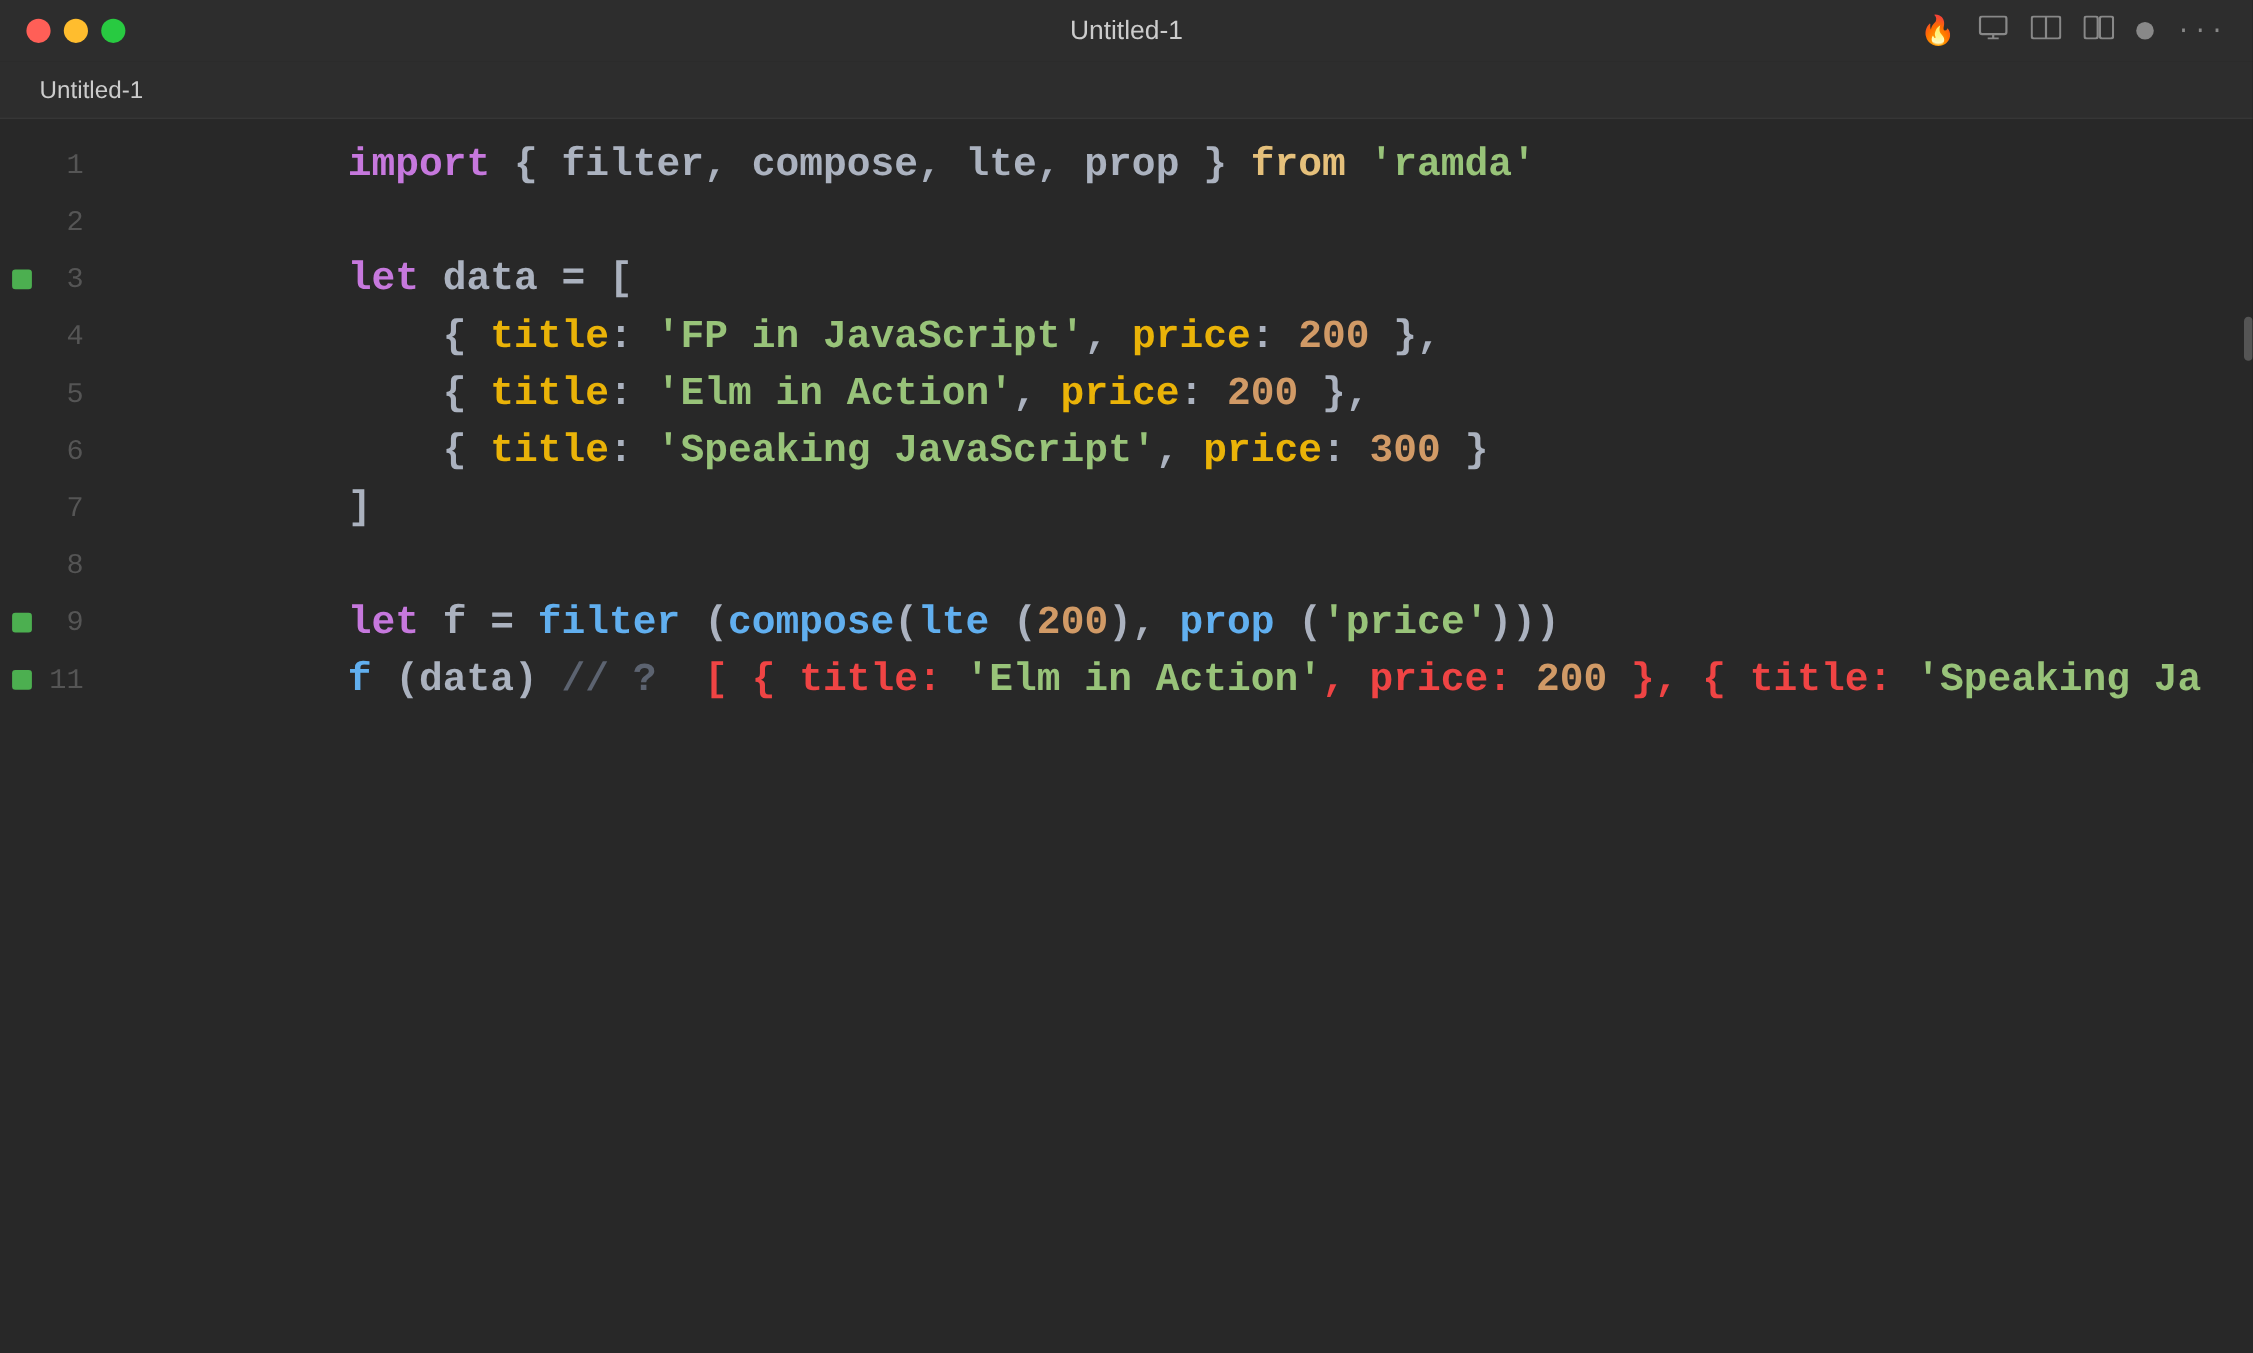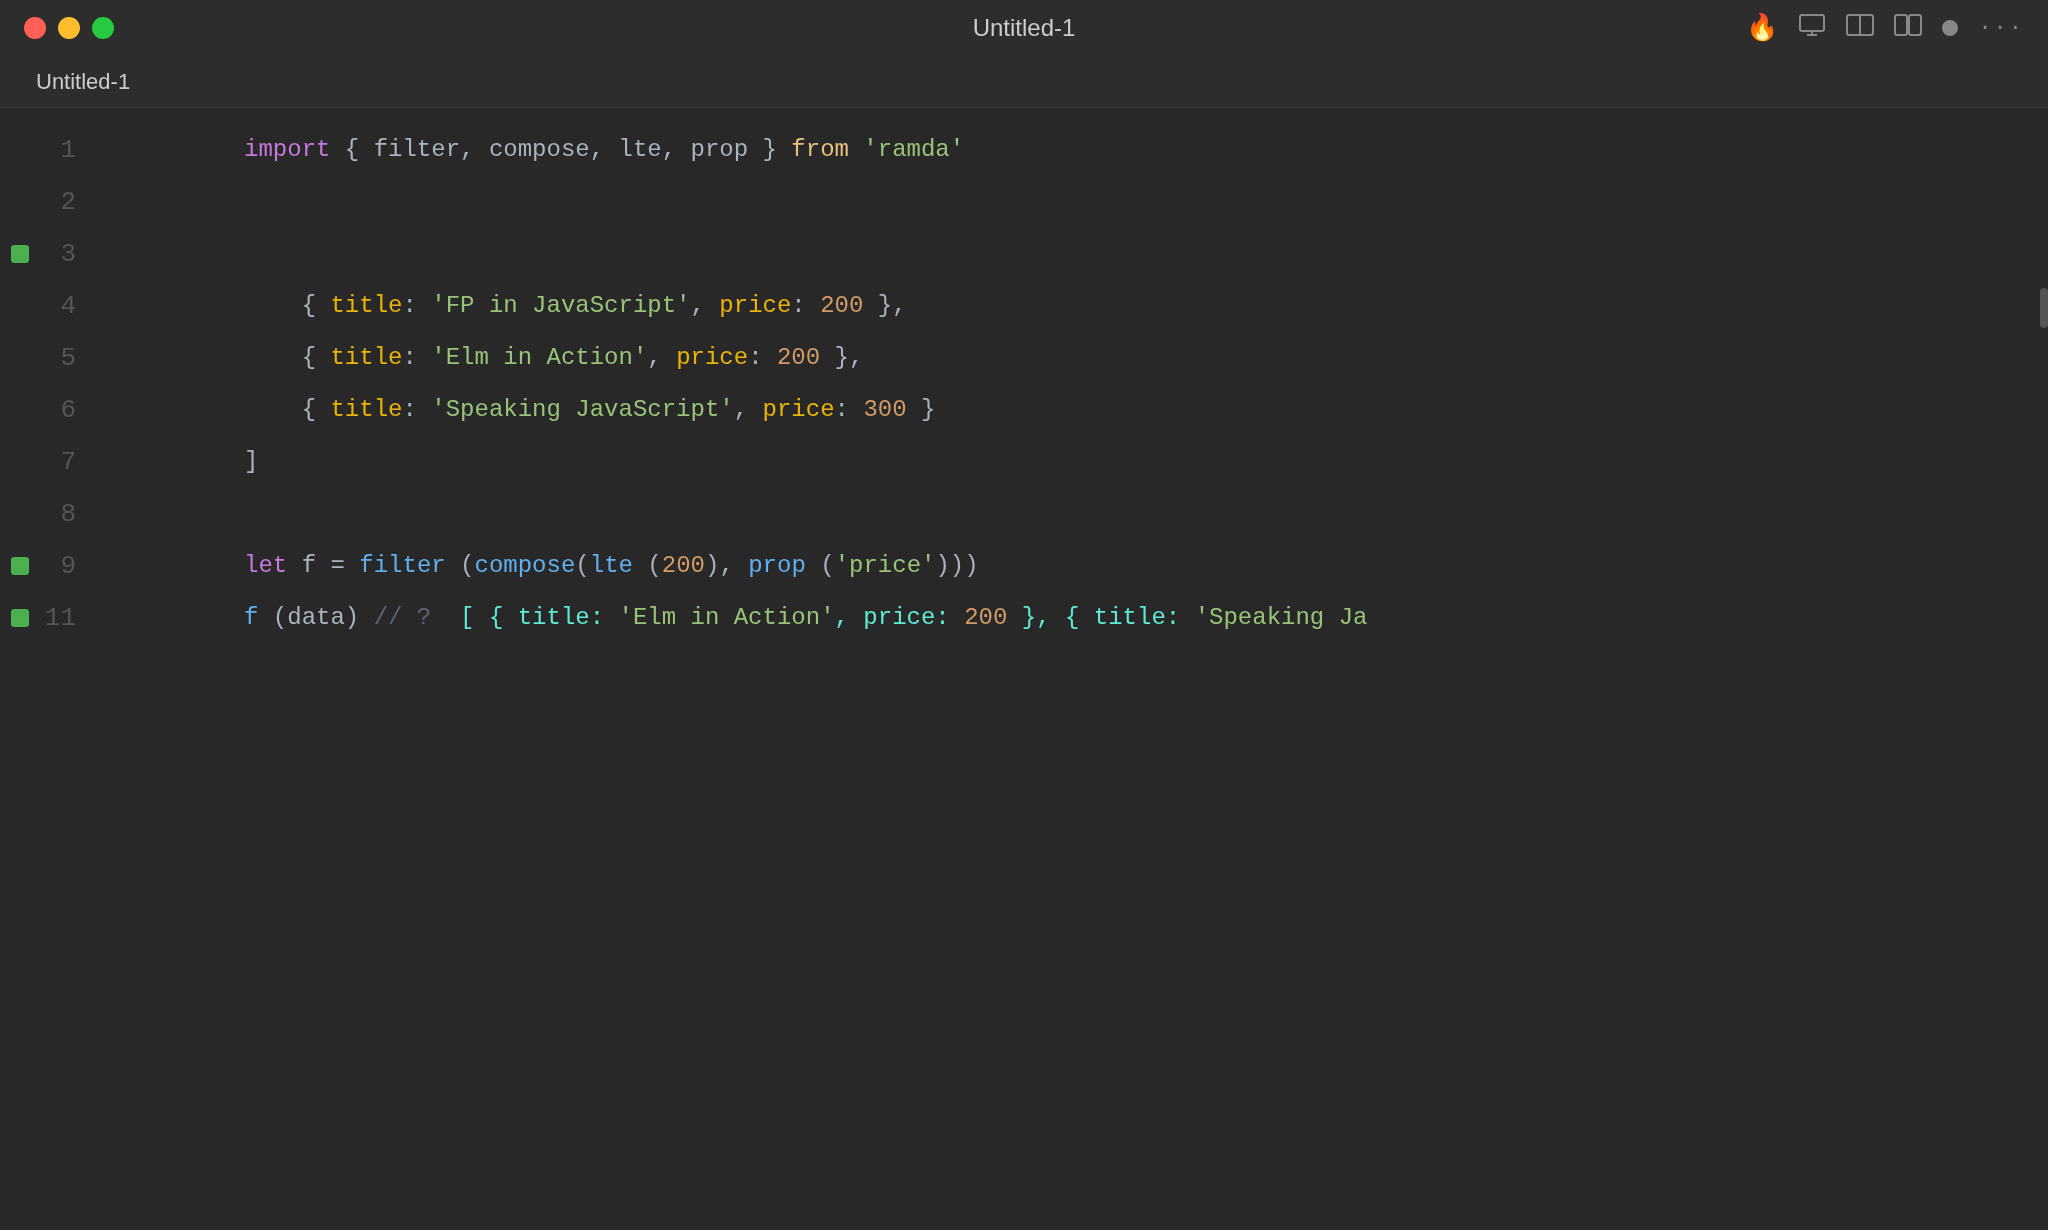--- a/index.html
+++ b/index.html
@@ -141,43 +141,44 @@
     }
 
     .code-row {
       display: flex;
       align-items: center;
       height: 52px;
       line-height: 52px;
     }
 
     .code-text {
-      font-size: 24px;
+      font-size: 36px;
       white-space: pre;
       font-family: 'Courier New', Courier, monospace;
+      font-weight: bold;
     }
 
     .scrollbar-v {
       width: 8px;
       position: absolute;
       right: 0;
       top: 180px;
       height: 40px;
       background: #555;
       border-radius: 4px;
     }
 
     .color-import { color: #c678dd; }
     .color-from { color: #e5c07b; }
     .color-string { color: #98c379; }
     .color-number { color: #d19a66; }
     .color-fn { color: #61afef; }
     .color-default { color: #abb2bf; }
     .color-comment { color: #5c6370; }
-    .color-comment-val { color: #5eead4; margin-top: 40px; }
+    .color-comment-val { color: #ef4444; margin-top: 40px; }
     .color-key { color: #eab308; }
   </style>
 </head>
 <body>
 
 <div class="window">
 
   <div class="title-bar">
     <div class="window-controls">
       <button class="control-btn btn-close"></button>
@@ -234,20 +235,23 @@
         <div class="bp-col"></div>
         <div class="line-num-col">2</div>
         <div class="code-text"></div>
       </div>
 
       <div class="code-row">
         <div class="bp-col">
           <span class="bp-dot"></span>
         </div>
         <div class="line-num-col">3</div>
+        <div class="code-text">
+          <span class="color-import">let</span><span class="color-default"> data = [</span>
+        </div>
       </div>
 
       <div class="code-row">
         <div class="bp-col"></div>
         <div class="line-num-col">4</div>
         <div class="code-text">
           <span class="color-default">    { </span><span class="color-key">title</span><span class="color-default">: </span><span class="color-string">'FP in JavaScript'</span><span class="color-default">, </span><span class="color-key">price</span><span class="color-default">: </span><span class="color-number">200</span><span class="color-default"> },</span>
         </div>
       </div>
 

